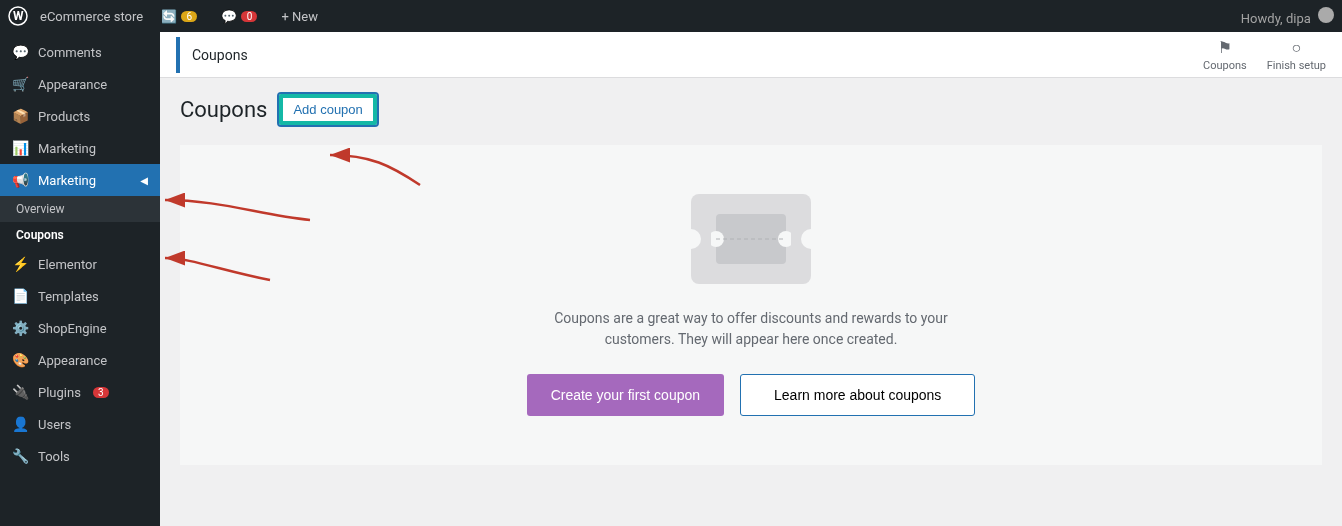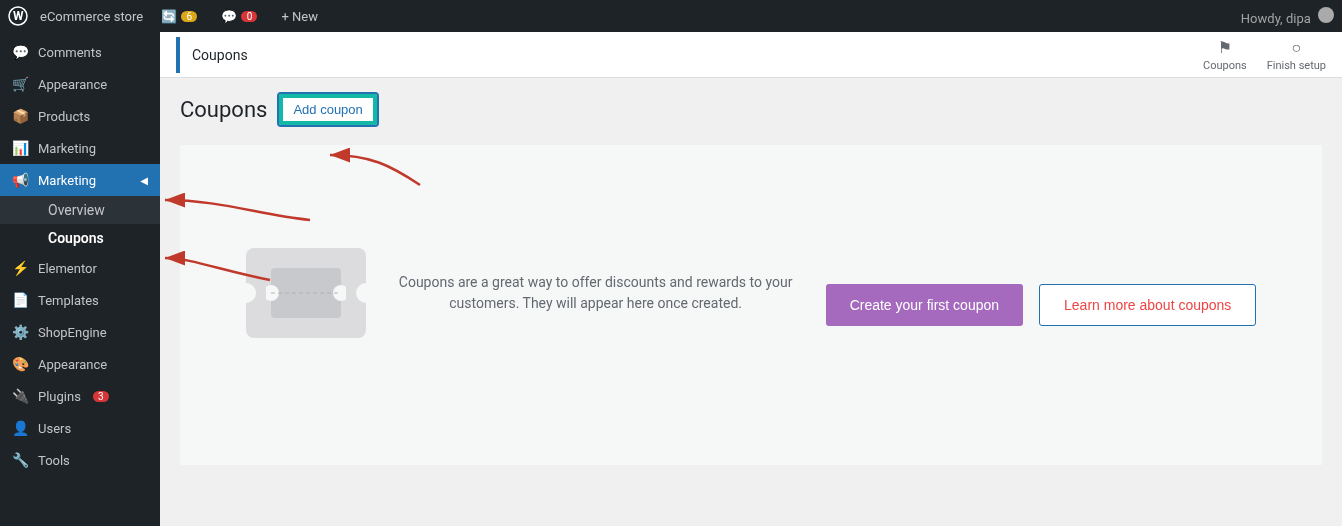--- a/index.html
+++ b/index.html
@@ -77,23 +77,23 @@
       padding: 8px 12px;
       cursor: pointer;
       color: #c3c4c7;
       font-size: 13px;
       position: relative;
     }
     .sidebar-item.active { background: #2271b1; color: #fff; }
     .sidebar-item .icon { width: 18px; text-align: center; font-size: 14px; flex-shrink: 0; }
     .sidebar-sub { background: #2c3338; }
     .sidebar-sub-item {
-      padding: 6px 12px 6px 48px;
-      cursor: pointer;
-      font-size: 14px;
+      padding: 6px 12px 6px 16px;
+      cursor: pointer;
+      font-size: 12px;
       color: #c3c4c7;
     }
     .sidebar-sub-item.active {
       background: #1d2327;
       color: #fff;
       font-weight: 600;
     }
     .sidebar-arrow {
       margin-left: auto;
       font-size: 10px;
@@ -179,21 +179,21 @@
       font-size: 13px;
       cursor: pointer;
       outline: 2px solid #2271b1;
       outline-offset: 0;
     }
 
     
     .empty-state {
       background: #f6f7f7;
       display: flex;
-      flex-direction: row;
+      flex-direction: column;
       align-items: center;
       justify-content: center;
       padding: 40px 20px;
       min-height: 320px;
     }
     .coupon-icon {
       width: 120px;
       height: 90px;
       background: #dcdcde;
       border-radius: 8px;
@@ -231,23 +231,23 @@
       background: #a569bd;
       color: #fff;
       border: none;
       padding: 12px 24px;
       font-size: 14px;
       border-radius: 3px;
       cursor: pointer;
     }
     .btn-secondary {
       background: #fff;
-      color: #ef4444;
+      color: #000000;
       border: 1px solid #2271b1;
-      padding: 12px 24px;
+      padding: 12px 33px;
       font-size: 14px;
       border-radius: 3px;
       cursor: pointer;
     }
 
     
     .arrows-overlay {
       position: fixed;
       top: 0; left: 0;
       width: 1342px;

